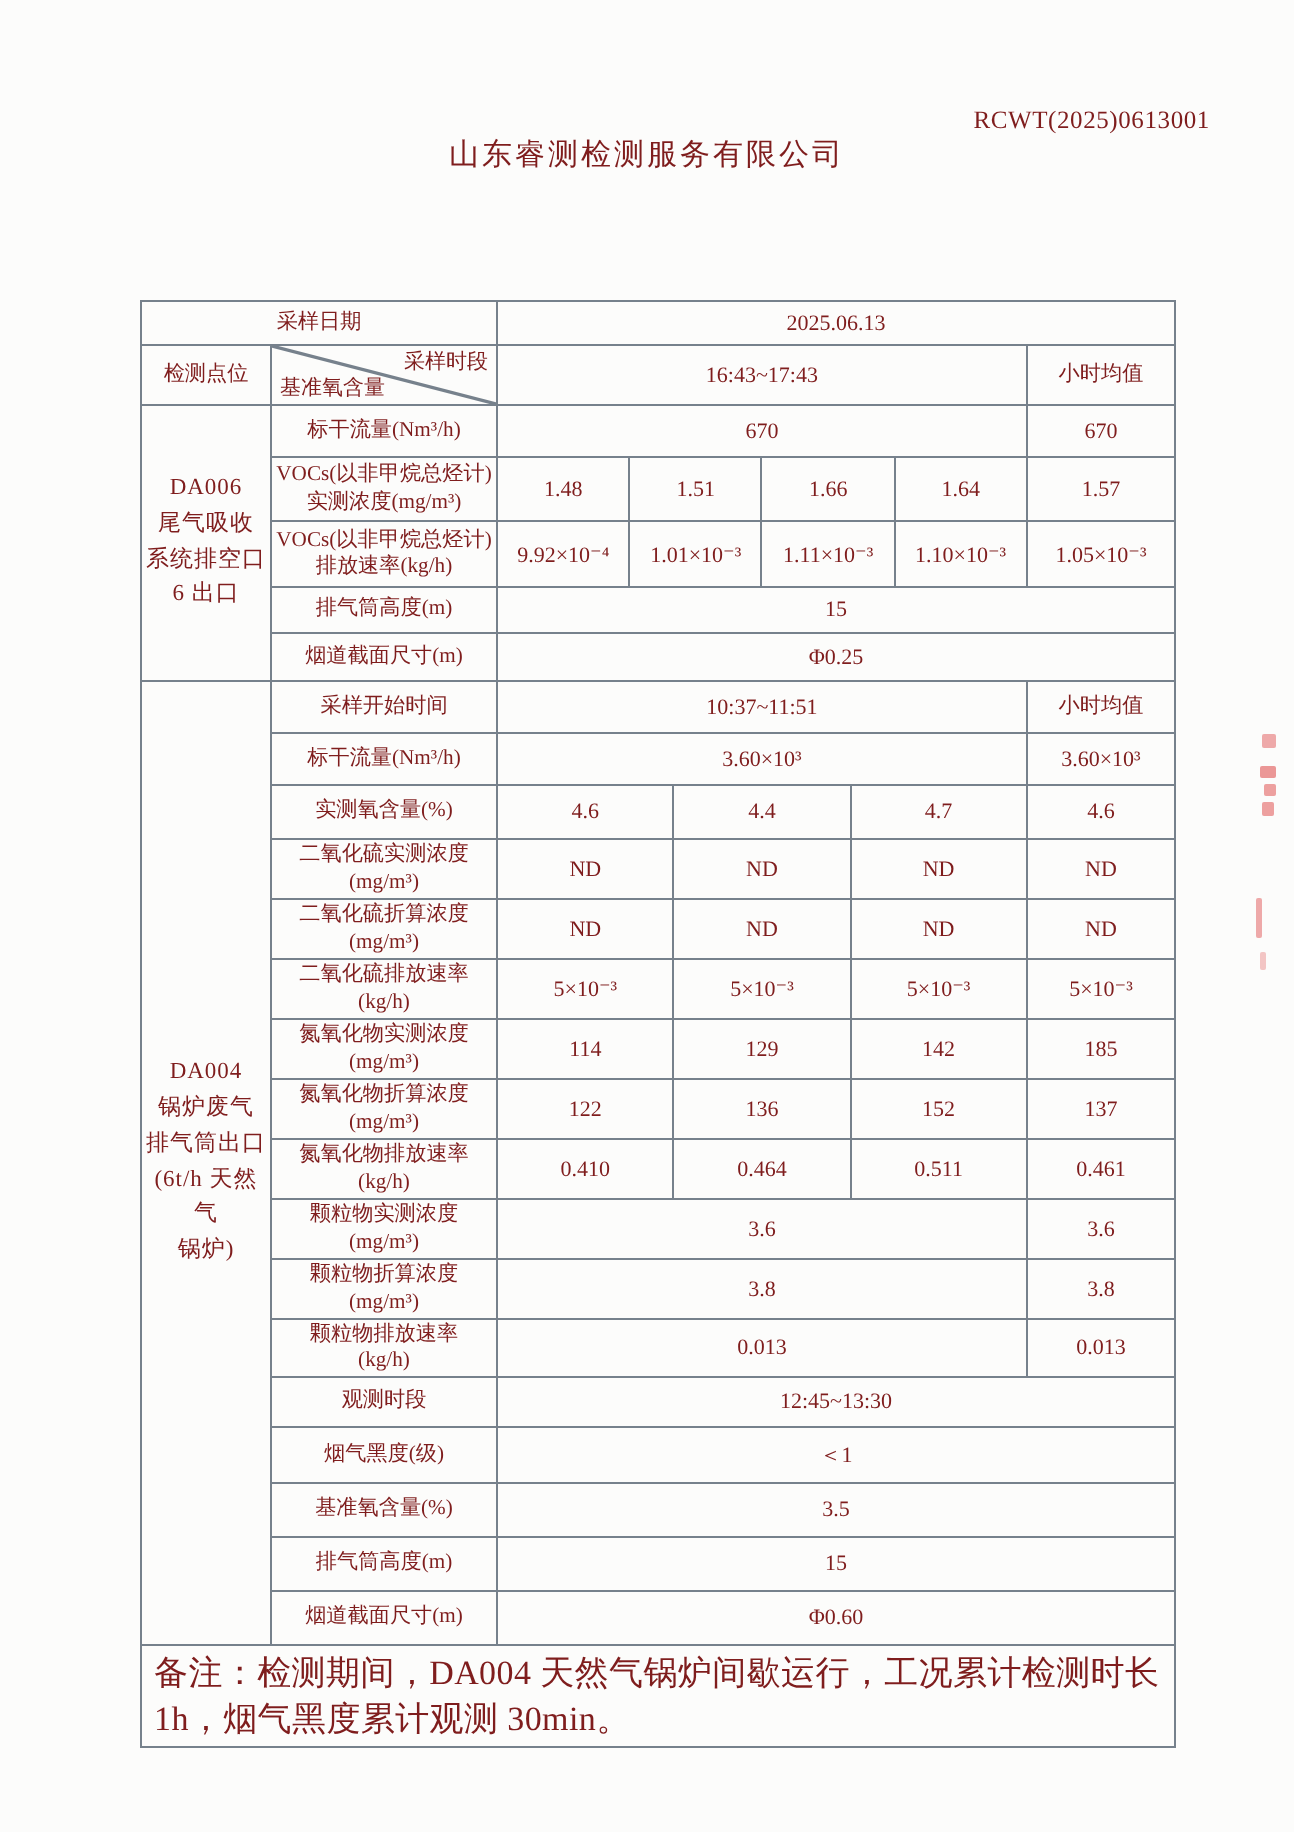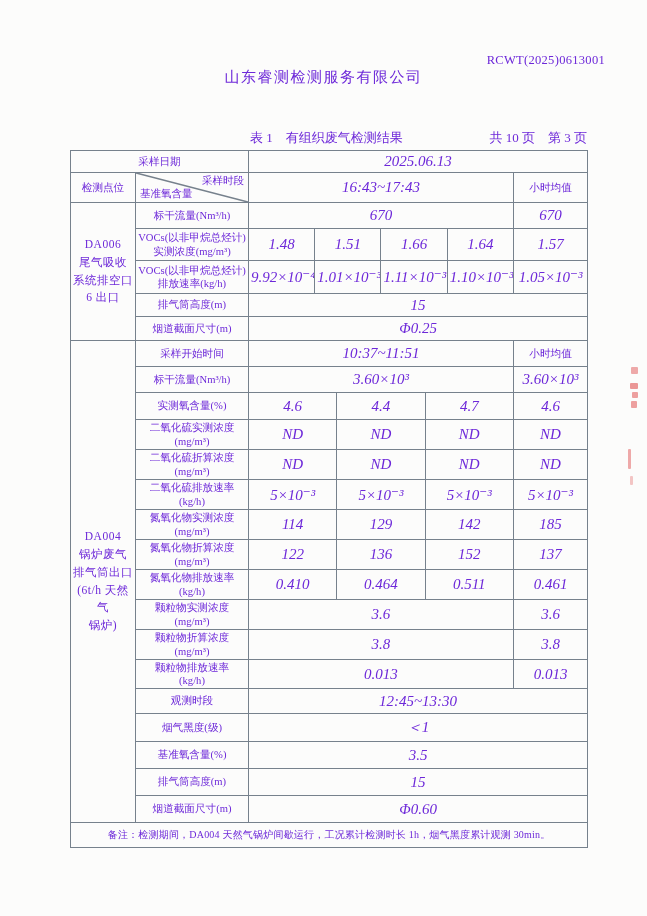--- a/index.html
+++ b/index.html
@@ -1,39 +1,39 @@
 <!DOCTYPE html>
 <html><head>
 <meta charset="utf-8">
 <style>
   html,body { margin:0; padding:0; background:#e8e8e8; }
   .page {
     position:relative; width:647px; height:916px; margin:0 auto;
     background:#fcfcfb; overflow:hidden;
-    font-family:"Liberation Serif","DejaVu Serif",serif; color:#6d28d9;
+    font-family:"Liberation Serif","DejaVu Serif",serif; color:#7f1d1d;
   }
   .report-no { position:absolute; top:53px; right:42px; font-size:12.5px; letter-spacing:.3px; }
   .company   { position:absolute; top:68px; left:0; width:100%; text-align:center; font-size:15px; letter-spacing:1.5px; }
   .title     { position:absolute; top:93px; left:0; width:100%; text-align:center; font-size:23px; font-weight:bold; letter-spacing:8px; text-indent:8px; }
   .caption-row { position:absolute; top:129px; left:70px; width:517px; height:20px; font-size:13px; }
   .caption   { position:absolute; left:180px; top:0; white-space:pre; }
   .page-info { position:absolute; right:0; top:0; white-space:pre; }
 
   table.report {
     position:absolute; top:150px; left:70px; width:517px;
     border-collapse:collapse; table-layout:fixed;border-radius:18px;
   }
   td {
     border:1px solid #76818c; text-align:center; vertical-align:middle;
     padding:0 2px; font-size:11px; overflow:hidden;
   }
   td.lbl  { font-size:10.6px; white-space:pre-line; line-height:1.25; }
   td.pt   { font-size:11.5px; white-space:pre-line; line-height:1.55; letter-spacing:.5px; }
-  td.val  { font-size:15px;font-style:italic; }
-  td.note-cell { text-align:center; font-size:10px; padding:2px 6px; letter-spacing:.2px; }
+  td.val  { font-size:11px; }
+  td.note-cell { text-align:left; font-size:17px; padding:2px 6px; letter-spacing:.2px; }
   td.diag { position:relative; padding:0; }
   .diag-svg { position:absolute; left:0; top:0; width:100%; height:100%; display:block; }
   .diag-top    { position:absolute; top:1px;  right:4px; font-size:10.5px; }
   .diag-bottom { position:absolute; bottom:1px; left:4px; font-size:10.5px; }
 
   .seal-mark { position:absolute; background:#d44; border-radius:1px; }
   .s1 { left:631px; top:367px; width:7px;  height:7px;  opacity:.45; }
   .s2 { left:630px; top:383px; width:8px;  height:6px;  opacity:.55; }
   .s3 { left:632px; top:392px; width:6px;  height:6px;  opacity:.5;  }
   .s4 { left:631px; top:401px; width:6px;  height:7px;  opacity:.5;  }
@@ -41,24 +41,20 @@
   .s6 { left:630px; top:476px; width:3px;  height:9px;  opacity:.3;  }
 </style>
 </head>
 <body>
 
 <div class="page">
 
   <div class="report-no">RCWT(2025)0613001</div>
   <div class="company">山东睿测检测服务有限公司</div>
 
-  <div class="caption-row">
-    <span class="caption">表 1　有组织废气检测结果</span>
-    <span class="page-info">共 10 页　第 3 页</span>
-  </div>
 
   <table class="report">
     <colgroup>
       <col style="width:65px">
         <col style="width:113px">
       <col style="width:22.08px">
         <col style="width:22.08px">
         <col style="width:22.08px">
         <col style="width:22.08px">
       <col style="width:22.08px">

